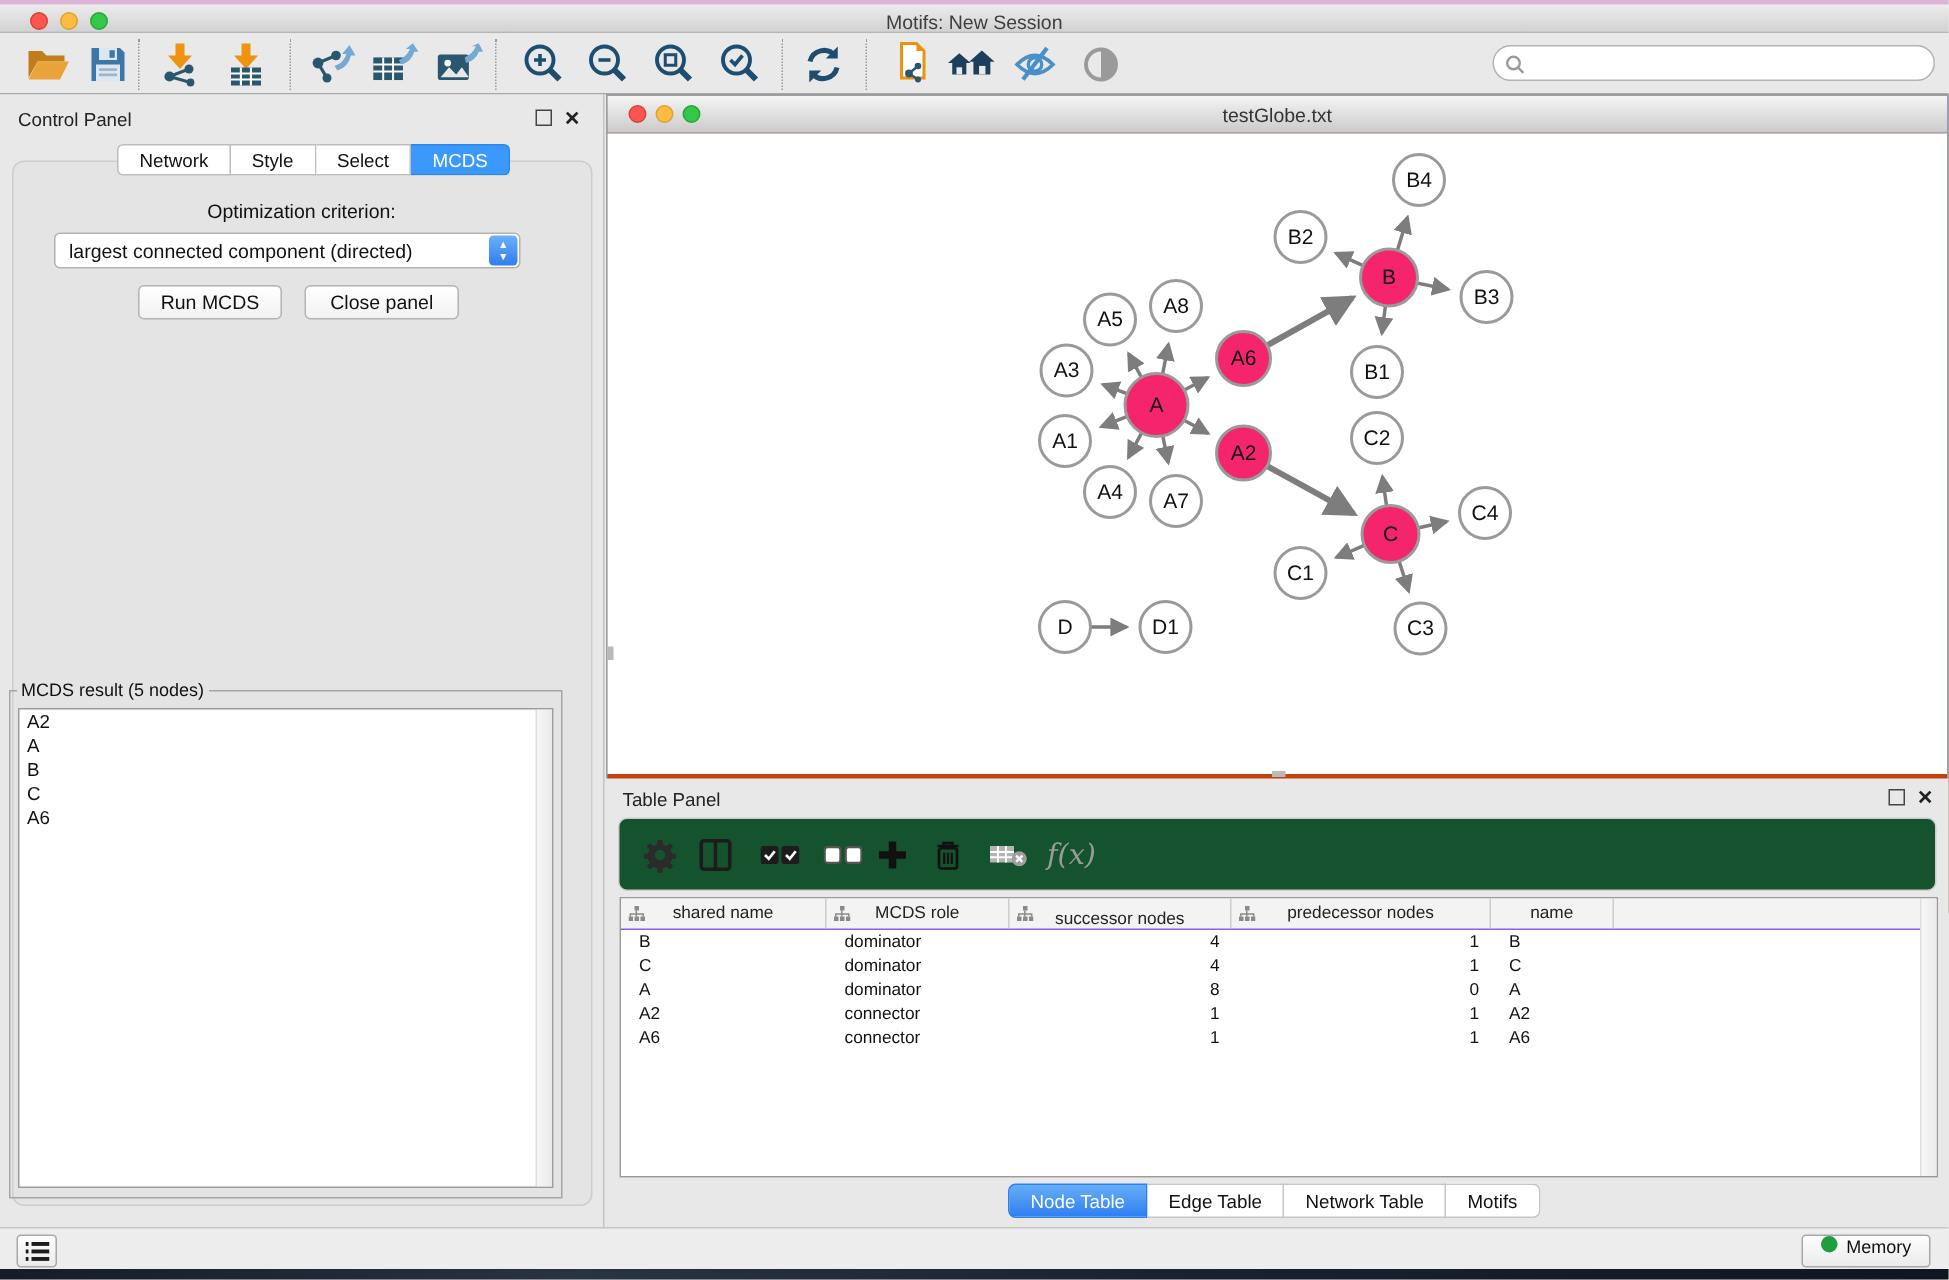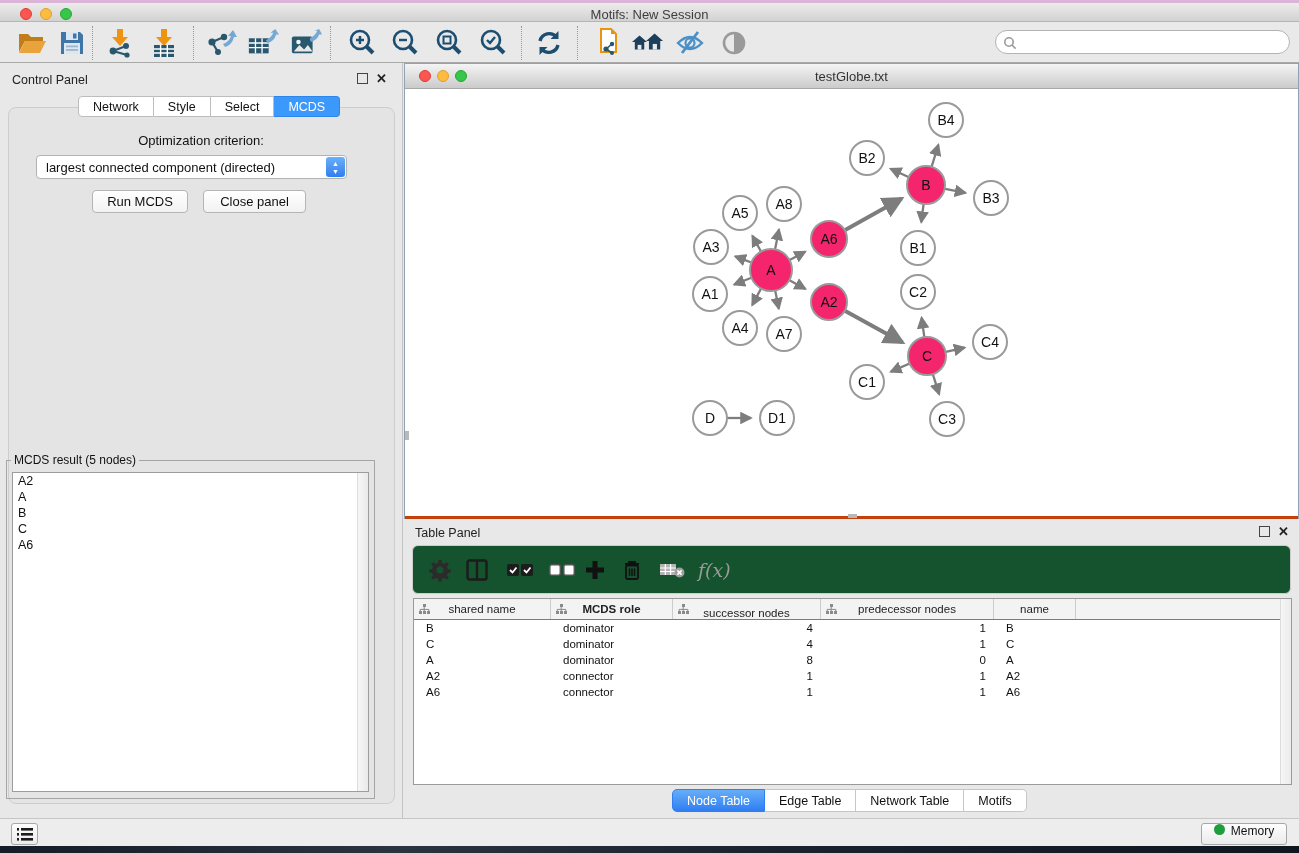--- a/index.html
+++ b/index.html
@@ -433,21 +433,21 @@
             <g fill="#8a8a8a">
               <rect x="4" y="0" width="3" height="3"></rect>
               <rect x="0" y="7" width="3" height="3"></rect>
               <rect x="4" y="7" width="3" height="3"></rect>
               <rect x="8" y="7" width="3" height="3"></rect>
               <path d="M5.2 3 v2.4 M1.2 7 v-1.6 h8.6 V7 M5.2 5.4 v1.6" stroke="#8a8a8a" stroke-width="1" fill="none"></path>
             </g>
           </svg>
           <span>shared name</span>
         </div>
-        <div class="hcell" style="width: 122px; font-weight: bold;">
+        <div class="hcell" style="width: 122px;">
           <svg width="11" height="11" viewBox="0 0 11 11">
             <g fill="#8a8a8a">
               <rect x="4" y="0" width="3" height="3"></rect>
               <rect x="0" y="7" width="3" height="3"></rect>
               <rect x="4" y="7" width="3" height="3"></rect>
               <rect x="8" y="7" width="3" height="3"></rect>
               <path d="M5.2 3 v2.4 M1.2 7 v-1.6 h8.6 V7 M5.2 5.4 v1.6" stroke="#8a8a8a" stroke-width="1" fill="none"></path>
             </g>
           </svg>
           <span>MCDS role</span>

